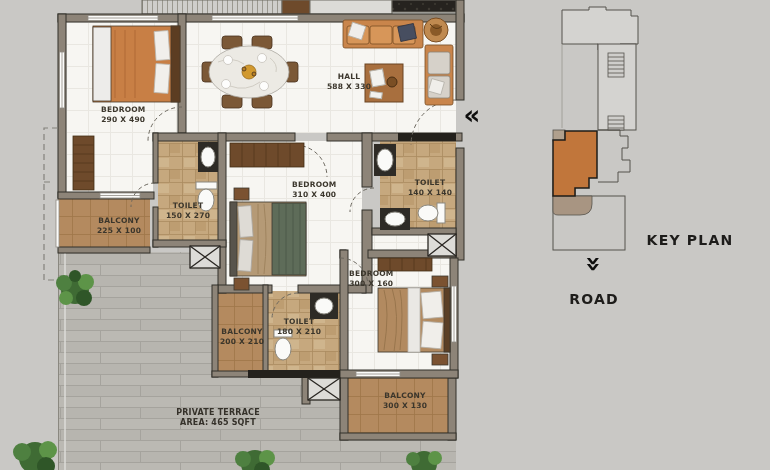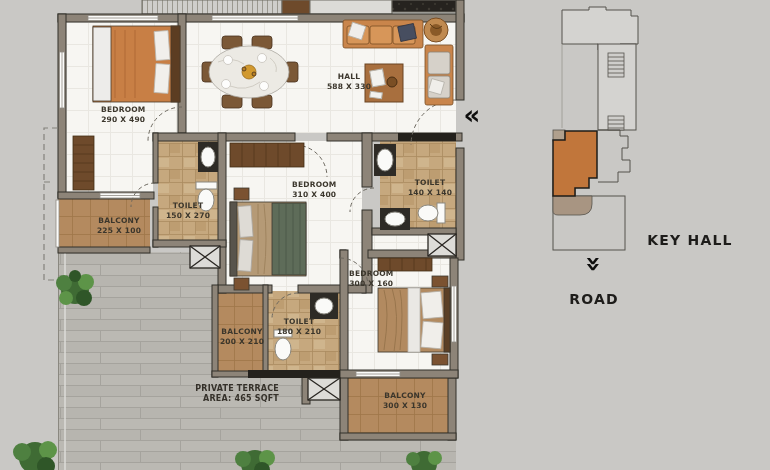--- a/index.html
+++ b/index.html
@@ -364,31 +364,31 @@
     <span>180 X 210</span>
   </div>
   <div class="lbl left" style="left:349px;top:269px;">
     <span>BEDROOM</span>
     <span>300 X 160</span>
   </div>
   <div class="lbl" style="left:374px;top:391px;width:62px;">
     <span>BALCONY</span>
     <span>300 X 130</span>
   </div>
-  <div class="lbl big" style="left:157px;top:384px;width:122px;text-align:right;">
+  <div class="lbl big" style="left:157px;top:408px;width:122px;">
     <span>PRIVATE TERRACE</span>
     <span>AREA: 465 SQFT</span>
   </div>
 
   <div class="chev" style="left:458px;top:101px;">
     <span>«</span>
   </div>
 
   <div class="keylbl" style="left:640px;top:232px;width:100px;">
-    <span>KEY HALL</span>
+    <span>KEY PLAN</span>
   </div>
   <div class="chev down" style="left:580px;top:250px;">
     <span>»</span>
   </div>
   <div class="keylbl" style="left:564px;top:280px;width:60px;margin-top:11px;">
     <span>ROAD</span>
   </div>
 
 </div>
 

